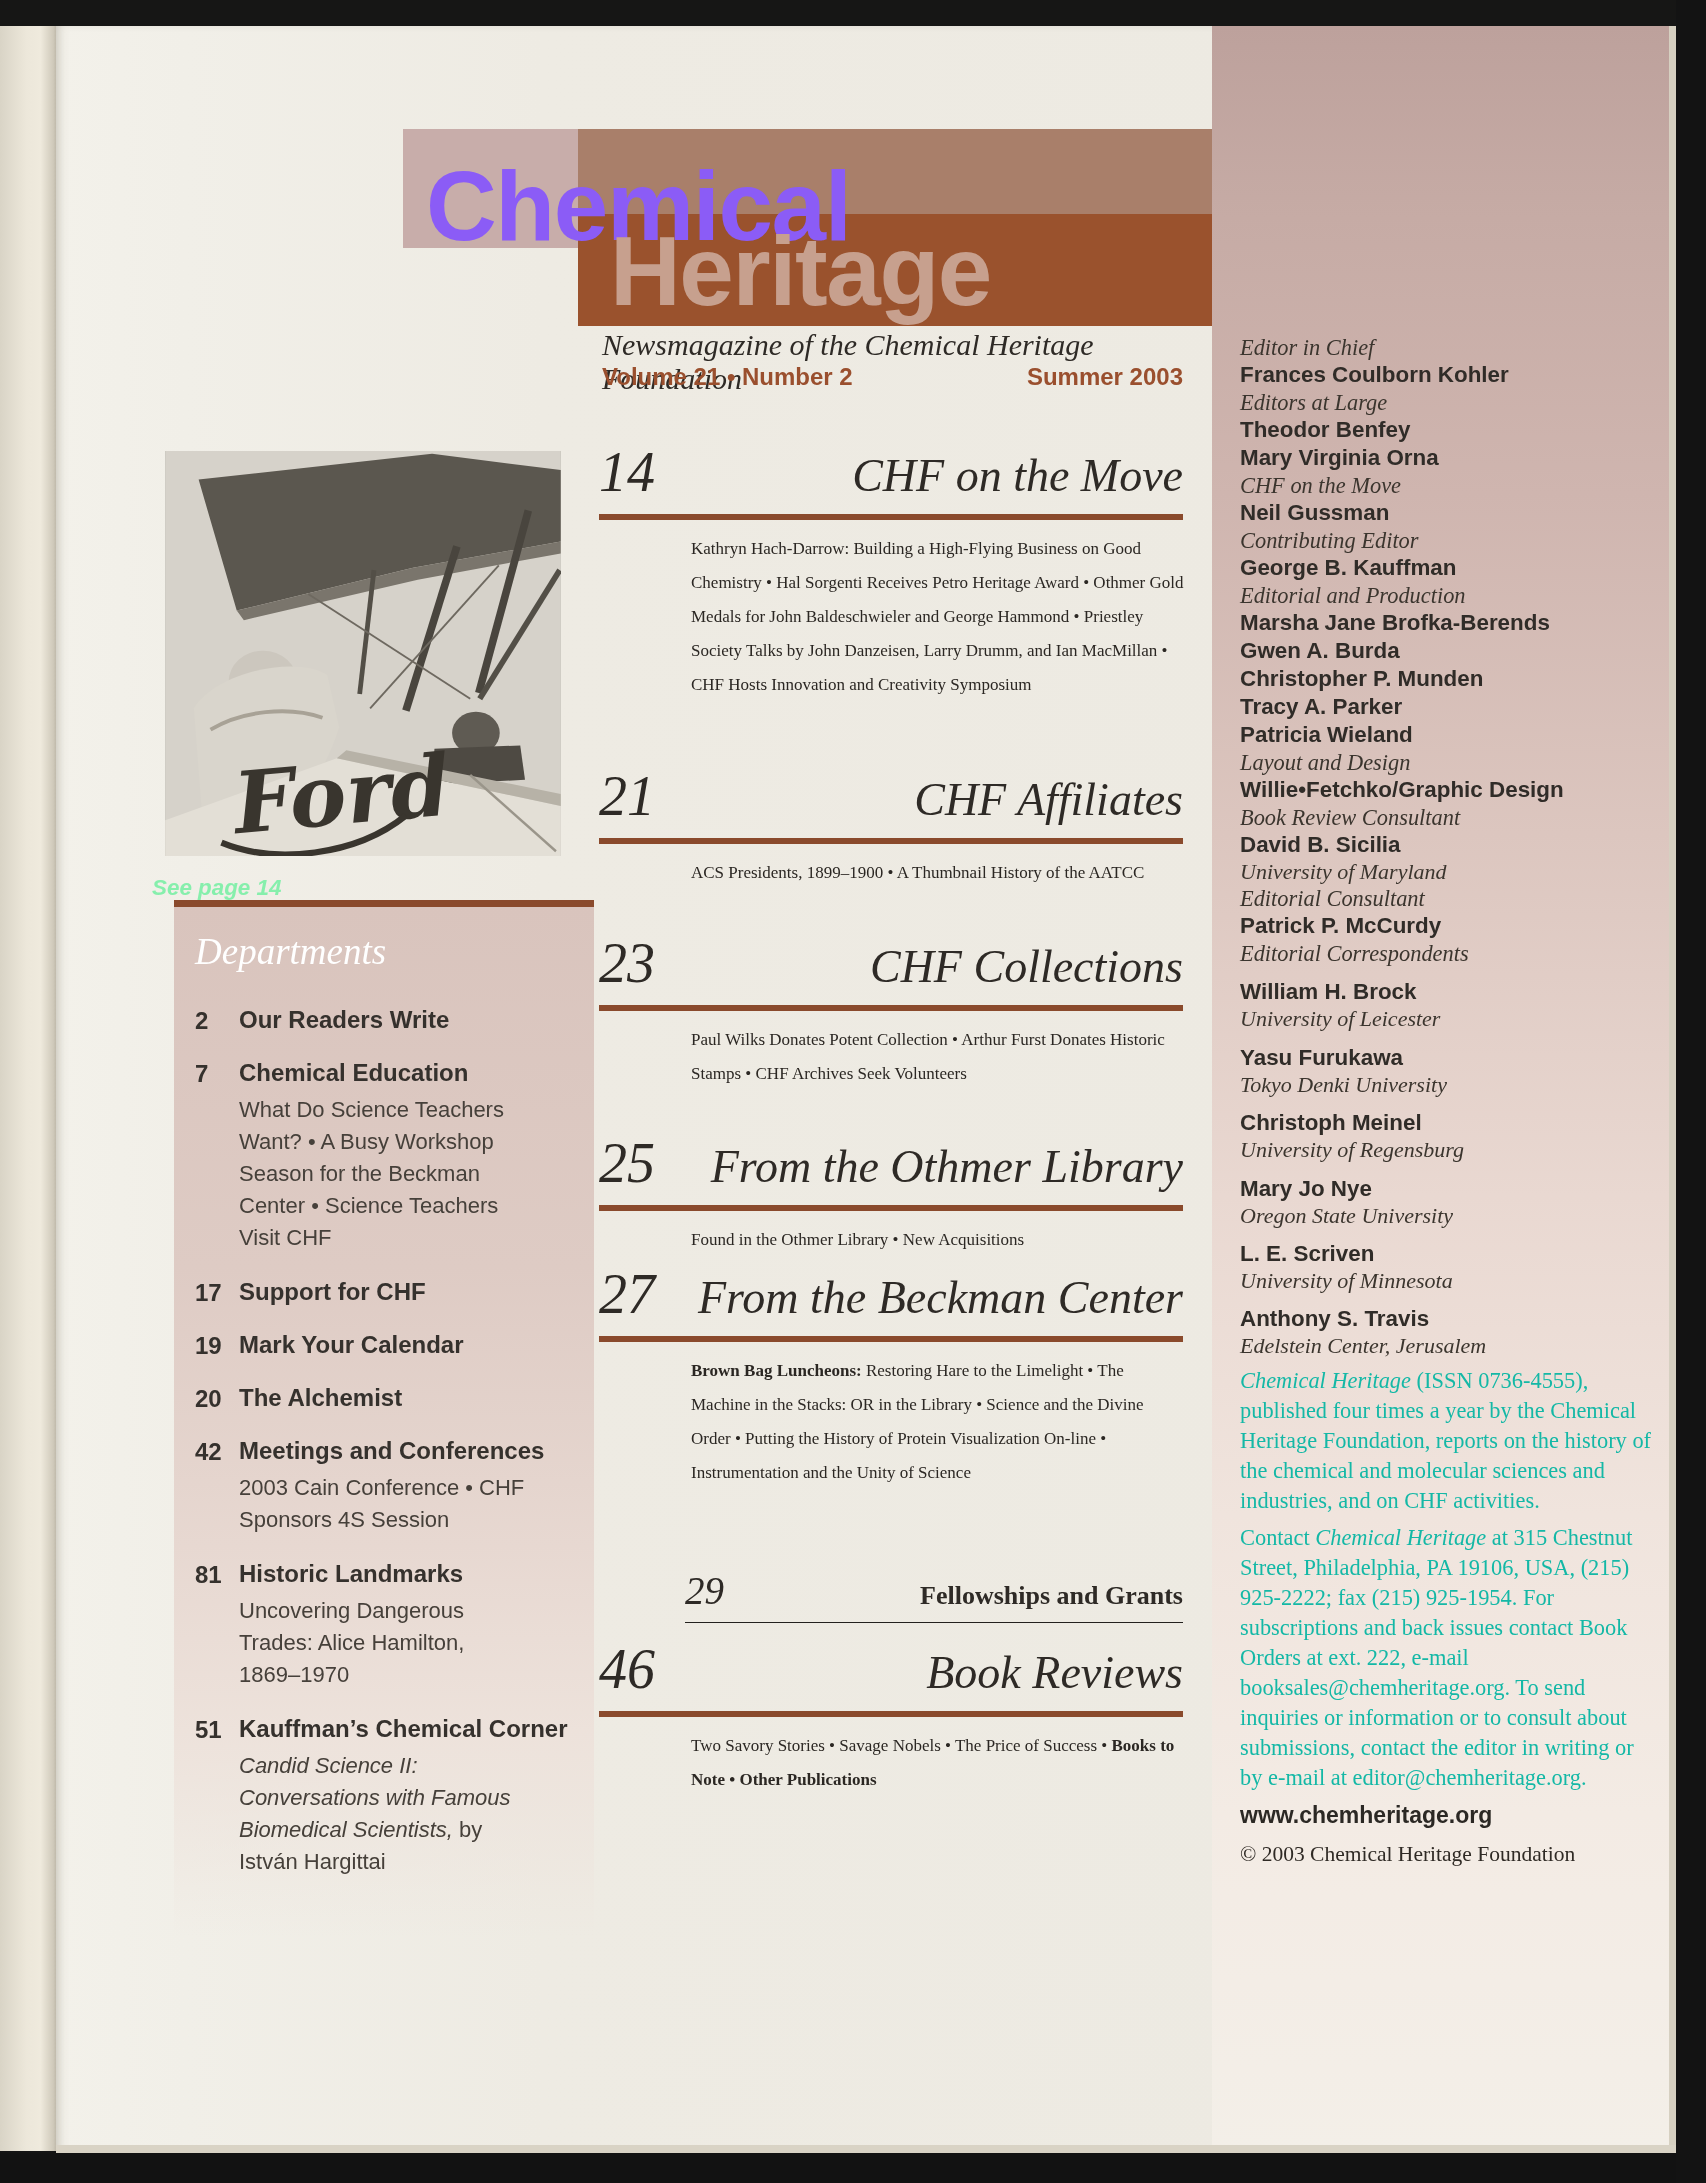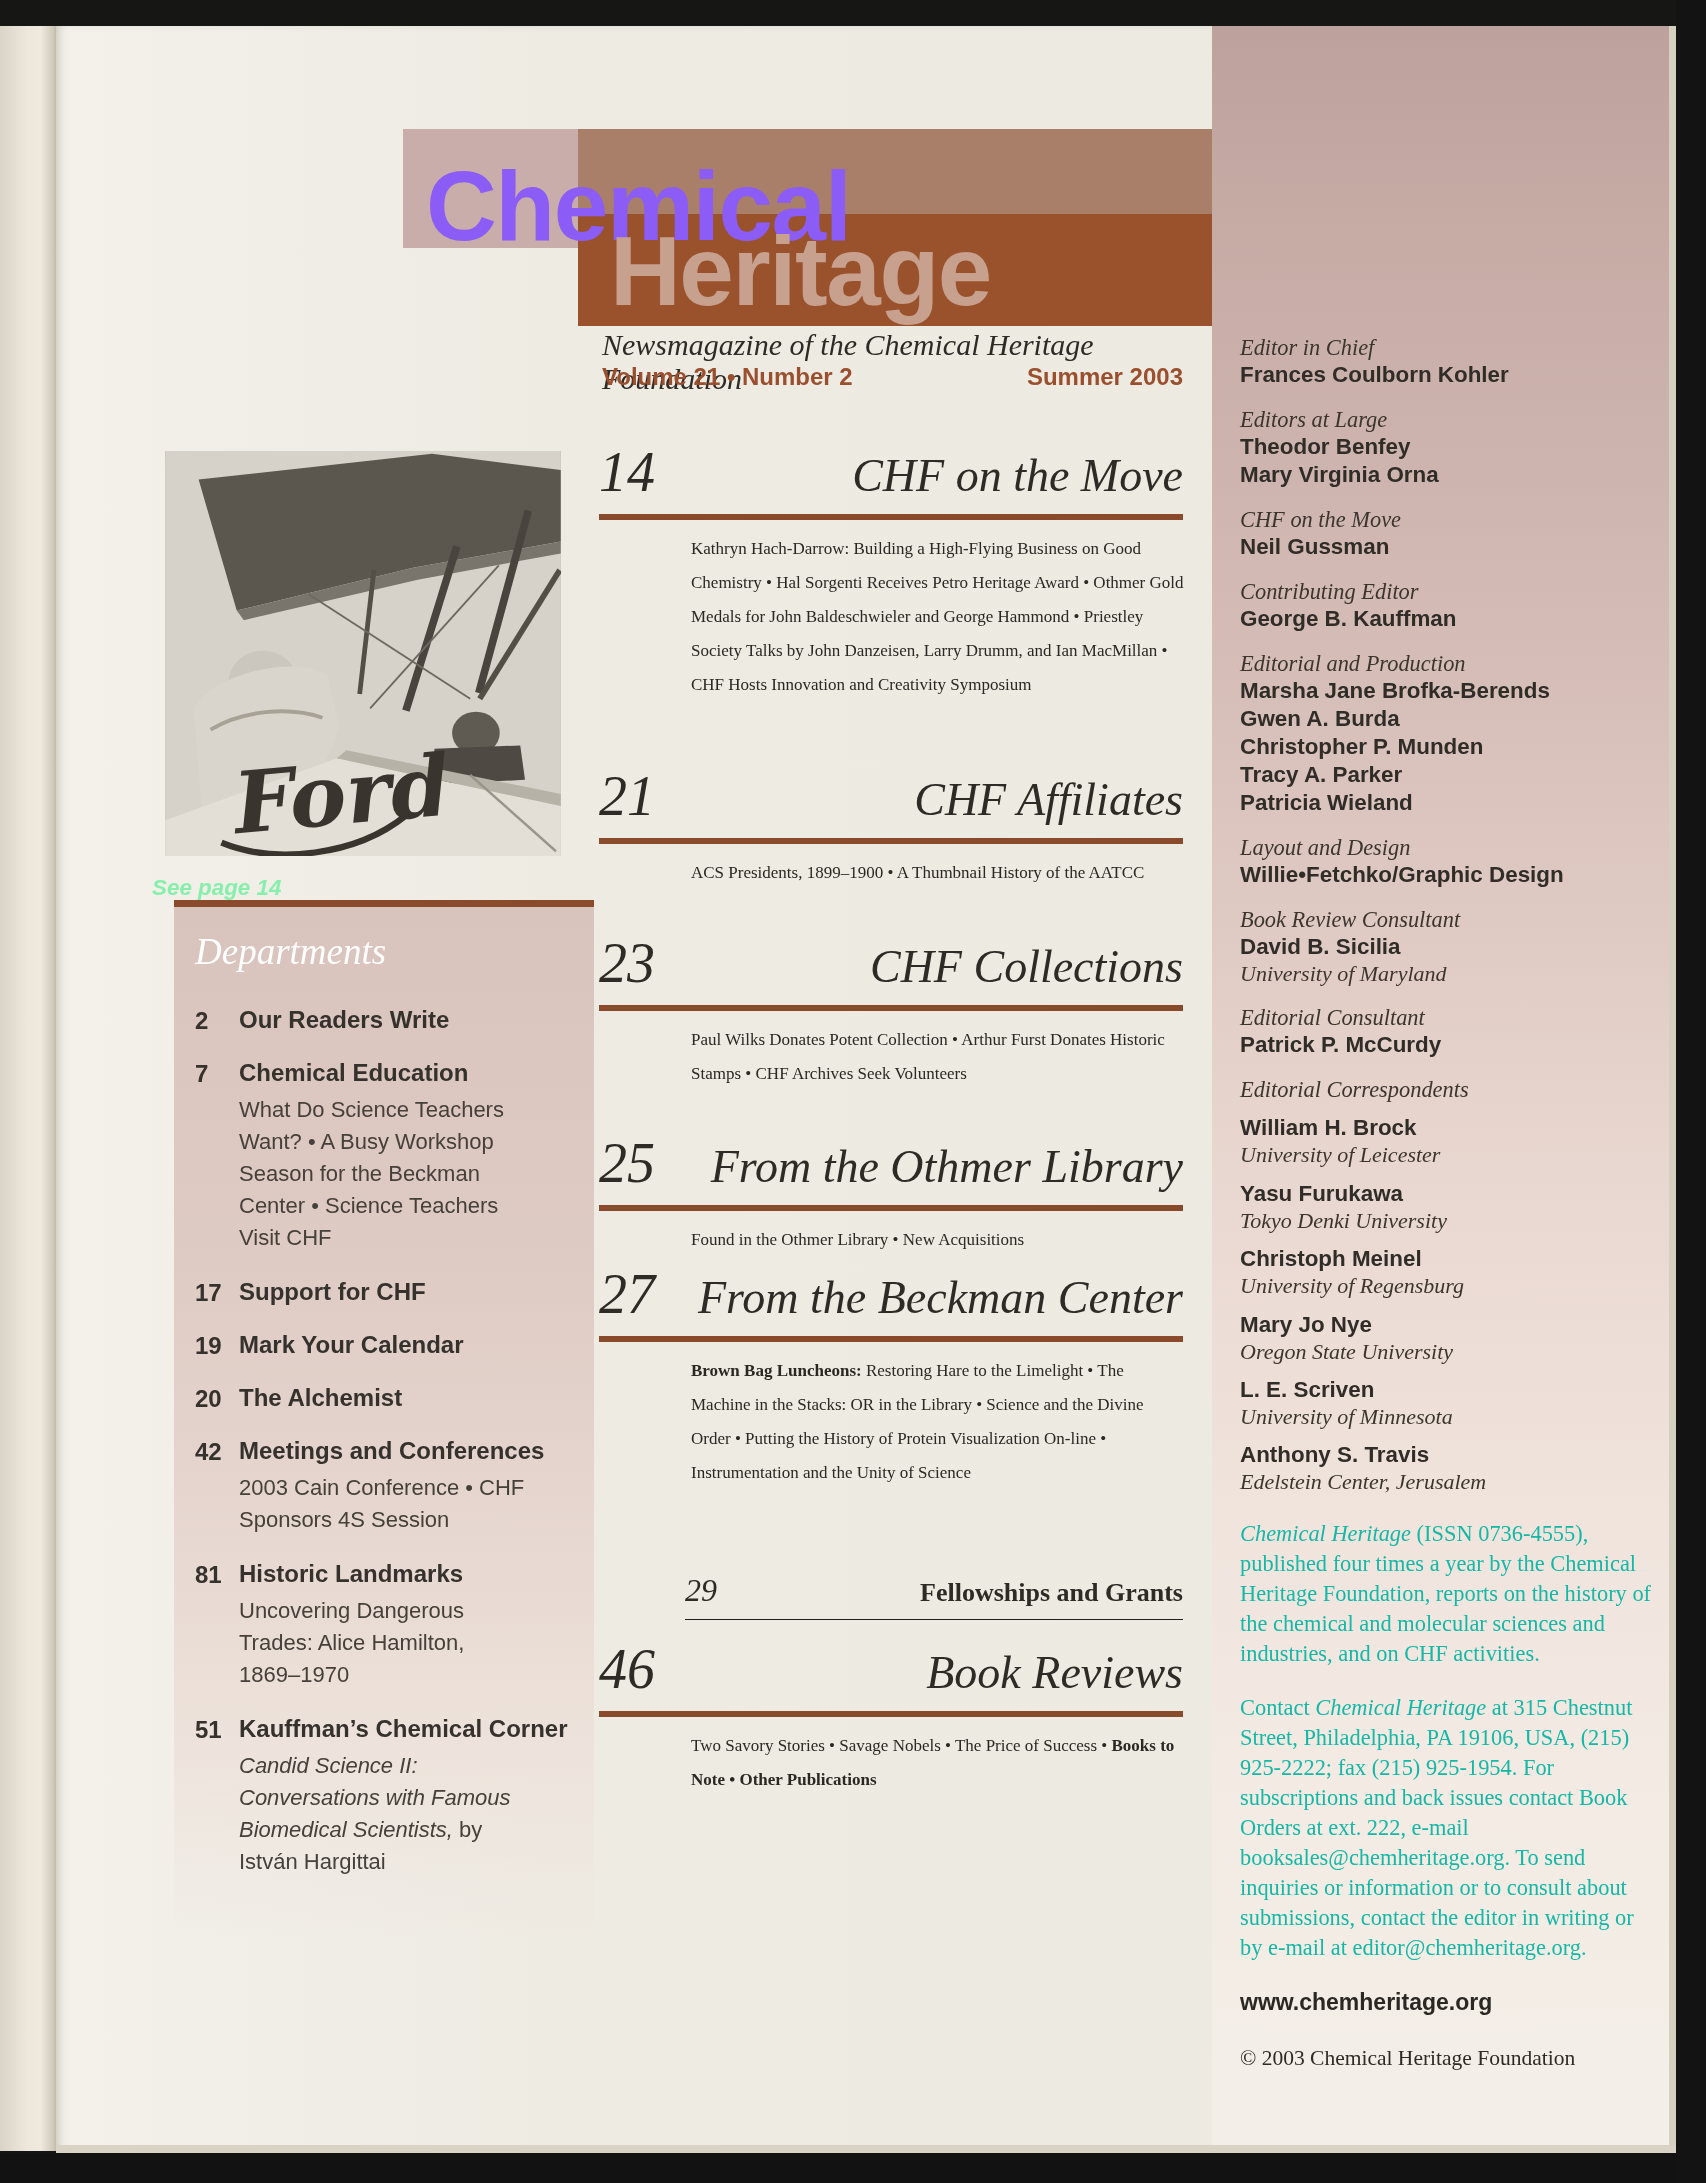--- a/index.html
+++ b/index.html
@@ -50,25 +50,25 @@
   .dept-sub .it{font-style:italic;}
   
   .section{position:absolute;left:599px;width:584px;}
   .sec-head{display:flex;align-items:baseline;line-height:57px;justify-content:space-between;}
   .sec-num{flex:0 0 92px;font-style:italic;font-size:56px;color:#2e2a26;}
   .sec-title{font-style:italic;font-size:46px;color:#2e2a26;white-space:nowrap;}
   .sec-rule{margin-top:9.5px;height:6.2px;background:#8a4a2c;}
   .sec-desc{margin:12.4px 0 0 92px;width:493px;font-size:17px;line-height:34px;color:#2b2723;}
   .sec-desc b{font-weight:bold;}
   .section.small .sec-head{line-height:33px;margin-left:86px;}
-  .section.small .sec-num{flex:0 0 53px;font-size:32px;font-family:Liberation Serif, serif;}
+  .section.small .sec-num{flex:0 0 53px;font-size:39px;font-family:Liberation Serif, serif;}
   .section.small .sec-title{font-size:26px;font-weight:bold;font-style:normal;}
   .section.small .sec-rule{margin-left:86px;width:498px;height:1.9px;background:#23211e;}
   
-  .staff{position:absolute;left:1240px;top:334px;width:415px;display:flex;flex-direction:column;gap:17px;}
+  .staff{position:absolute;left:1240px;top:334px;width:415px;display:flex;flex-direction:column;}
   .grp-role{font-style:italic;font-size:22.4px;line-height:27px;color:#3b352e;}
   .grp-name{font-family:"Liberation Sans",sans-serif;font-weight:bold;font-size:22.4px;line-height:28px;color:#302c28;}
   .grp-affil{font-style:italic;font-size:22px;line-height:26px;color:#3b352e;}
   .corr{display:flex;flex-direction:column;gap:11.4px;}
   .about-p{font-size:22.4px;line-height:30px;color:#14b8a6;margin:6.7px 0 0 0;}
   .about-p .it{font-style:italic;}
   .site{font-family:"Liberation Sans",sans-serif;font-weight:bold;font-size:23px;color:#2b2824;margin-top:9.5px;}
   .copyright{font-size:21.5px;color:#2f2a25;margin-top:12.4px;}
 </style>
 </head>

